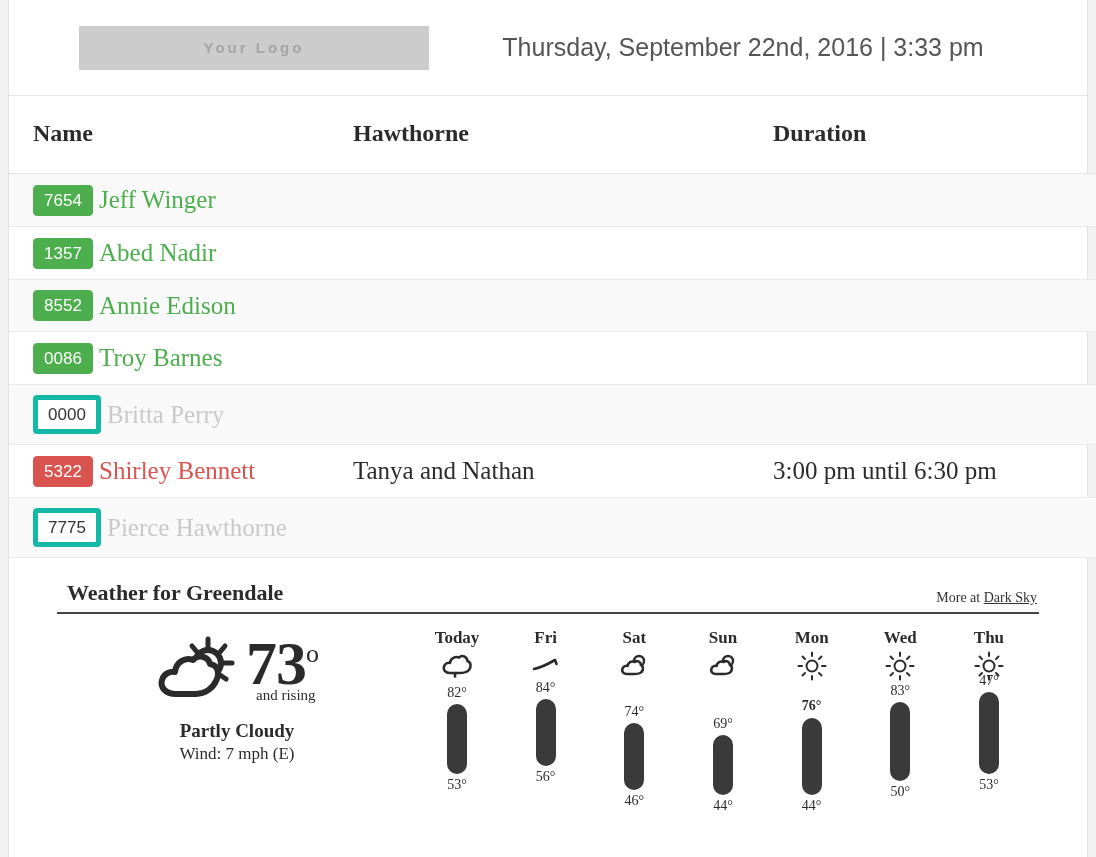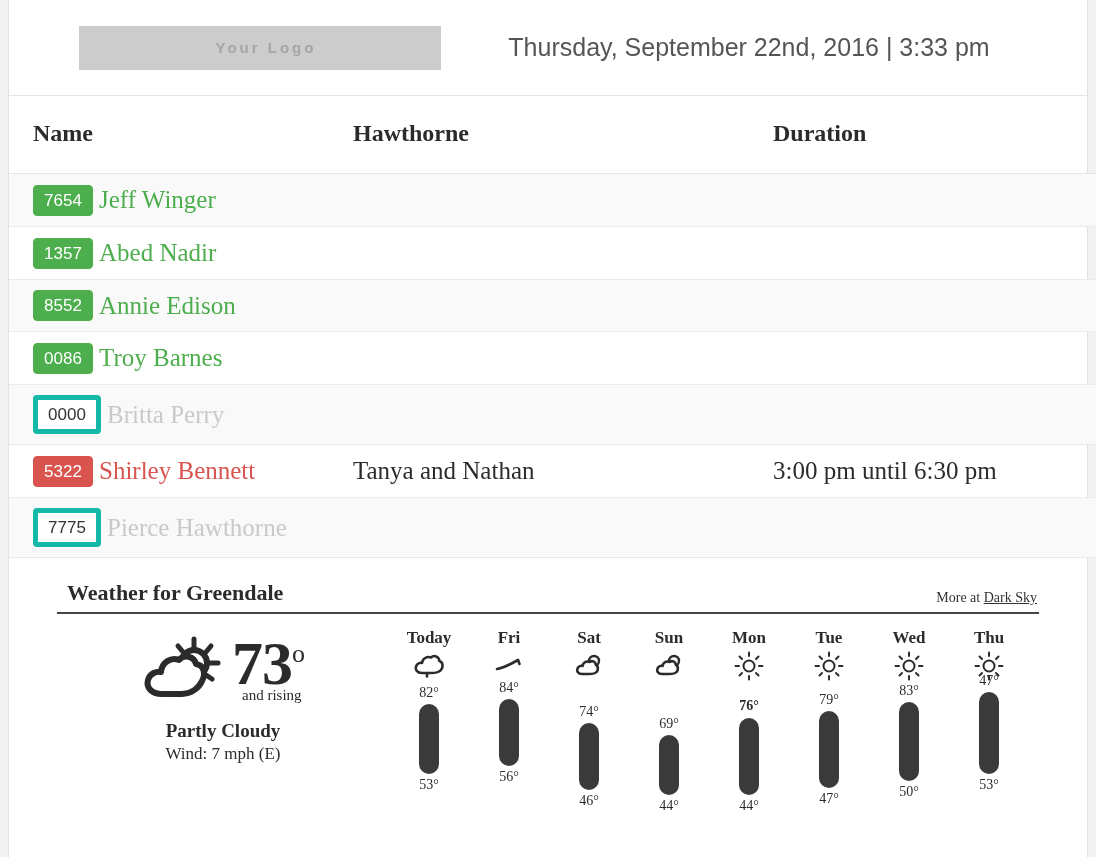--- a/index.html
+++ b/index.html
@@ -33,21 +33,20 @@
     box-sizing: border-box;
   }
   .logo-box {
     width: 350px;
     height: 44px;
     margin-left: 70px;
     background: #cccccc;
     display: flex;
     align-items: center;
     justify-content: center;
-    padding-left: 12px;
   }
   .logo-text {
     color: #a5a5a5;
     font-family: "Liberation Sans", sans-serif;
     font-size: 15px;
     font-weight: 600;
     letter-spacing: 3px;
   }
   .datetime {
     flex: 1;
@@ -413,83 +412,60 @@
                 </g>
               </svg>
             </div>
             <div class="bar-area">
               <div class="thi" style="top: 13px; font-weight: bold;">76°</div>
               <div class="bar" style="top: 33.6px; height: 76.8px;"></div>
               <div class="tlo" style="top: 113.4px;">44°</div>
             </div>
           </div>
           <div class="day">
-            <div class="day-label">Tue</div>
+            <div class="day-label">Wed</div>
             <div class="day-icon">
               <svg width="30" height="30" viewBox="0 0 30 30">
                 <g stroke="#2b2b2b" stroke-width="2" stroke-linecap="round" fill="none">
                   <circle cx="15" cy="15" r="5.5"></circle>
                   <line x1="15" y1="1.5" x2="15" y2="5"></line>
                   <line x1="15" y1="25" x2="15" y2="28.5"></line>
                   <line x1="1.5" y1="15" x2="5" y2="15"></line>
                   <line x1="25" y1="15" x2="28.5" y2="15"></line>
                   <line x1="5.5" y1="5.5" x2="8" y2="8"></line>
                   <line x1="22" y1="22" x2="24.5" y2="24.5"></line>
                   <line x1="24.5" y1="5.5" x2="22" y2="8"></line>
                   <line x1="8" y1="22" x2="5.5" y2="24.5"></line>
                 </g>
               </svg>
             </div>
             <div class="bar-area">
-              <div class="thi" style="top: 7.4px;">79°</div>
-              <div class="bar" style="top: 26.4px; height: 76.8px;"></div>
-              <div class="tlo" style="top: 106.2px;">47°</div>
-            </div>
-          </div>
-          <div class="day">
-            <div class="day-label">Wed</div>
+              <div class="thi" style="top: -2.2px;">83°</div>
+              <div class="bar" style="top: 16.8px; height: 79.2px;"></div>
+              <div class="tlo" style="top: 99px;">50°</div>
+            </div>
+          </div>
+          <div class="day">
+            <div class="day-label">Thu</div>
             <div class="day-icon">
               <svg width="30" height="30" viewBox="0 0 30 30">
                 <g stroke="#2b2b2b" stroke-width="2" stroke-linecap="round" fill="none">
                   <circle cx="15" cy="15" r="5.5"></circle>
                   <line x1="15" y1="1.5" x2="15" y2="5"></line>
                   <line x1="15" y1="25" x2="15" y2="28.5"></line>
                   <line x1="1.5" y1="15" x2="5" y2="15"></line>
                   <line x1="25" y1="15" x2="28.5" y2="15"></line>
                   <line x1="5.5" y1="5.5" x2="8" y2="8"></line>
                   <line x1="22" y1="22" x2="24.5" y2="24.5"></line>
                   <line x1="24.5" y1="5.5" x2="22" y2="8"></line>
                   <line x1="8" y1="22" x2="5.5" y2="24.5"></line>
                 </g>
               </svg>
             </div>
             <div class="bar-area">
-              <div class="thi" style="top: -2.2px;">83°</div>
-              <div class="bar" style="top: 16.8px; height: 79.2px;"></div>
-              <div class="tlo" style="top: 99px;">50°</div>
-            </div>
-          </div>
-          <div class="day">
-            <div class="day-label">Thu</div>
-            <div class="day-icon">
-              <svg width="30" height="30" viewBox="0 0 30 30">
-                <g stroke="#2b2b2b" stroke-width="2" stroke-linecap="round" fill="none">
-                  <circle cx="15" cy="15" r="5.5"></circle>
-                  <line x1="15" y1="1.5" x2="15" y2="5"></line>
-                  <line x1="15" y1="25" x2="15" y2="28.5"></line>
-                  <line x1="1.5" y1="15" x2="5" y2="15"></line>
-                  <line x1="25" y1="15" x2="28.5" y2="15"></line>
-                  <line x1="5.5" y1="5.5" x2="8" y2="8"></line>
-                  <line x1="22" y1="22" x2="24.5" y2="24.5"></line>
-                  <line x1="24.5" y1="5.5" x2="22" y2="8"></line>
-                  <line x1="8" y1="22" x2="5.5" y2="24.5"></line>
-                </g>
-              </svg>
-            </div>
-            <div class="bar-area">
               <div class="thi" style="top: -11.8px;">47°</div>
               <div class="bar" style="top: 7.2px; height: 81.6px;"></div>
               <div class="tlo" style="top: 91.8px;">53°</div>
             </div>
           </div>
         </div>
 
     </div>
   </div>
 </div>

